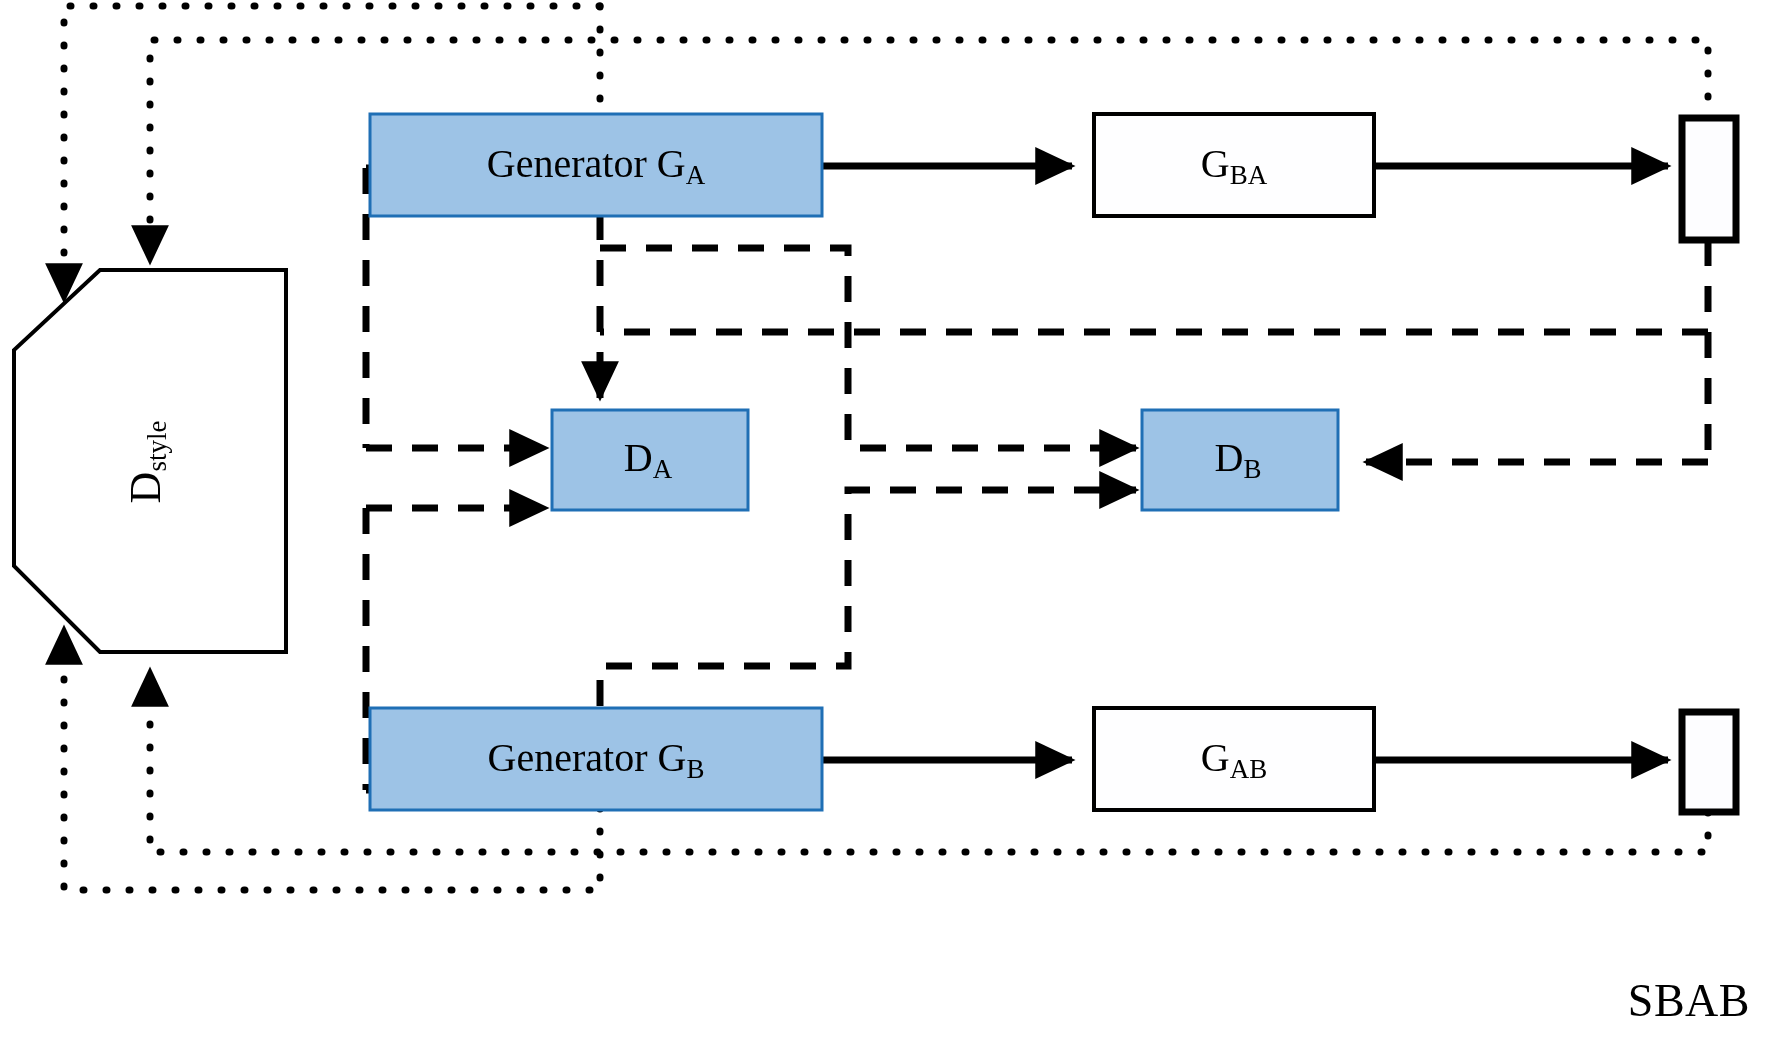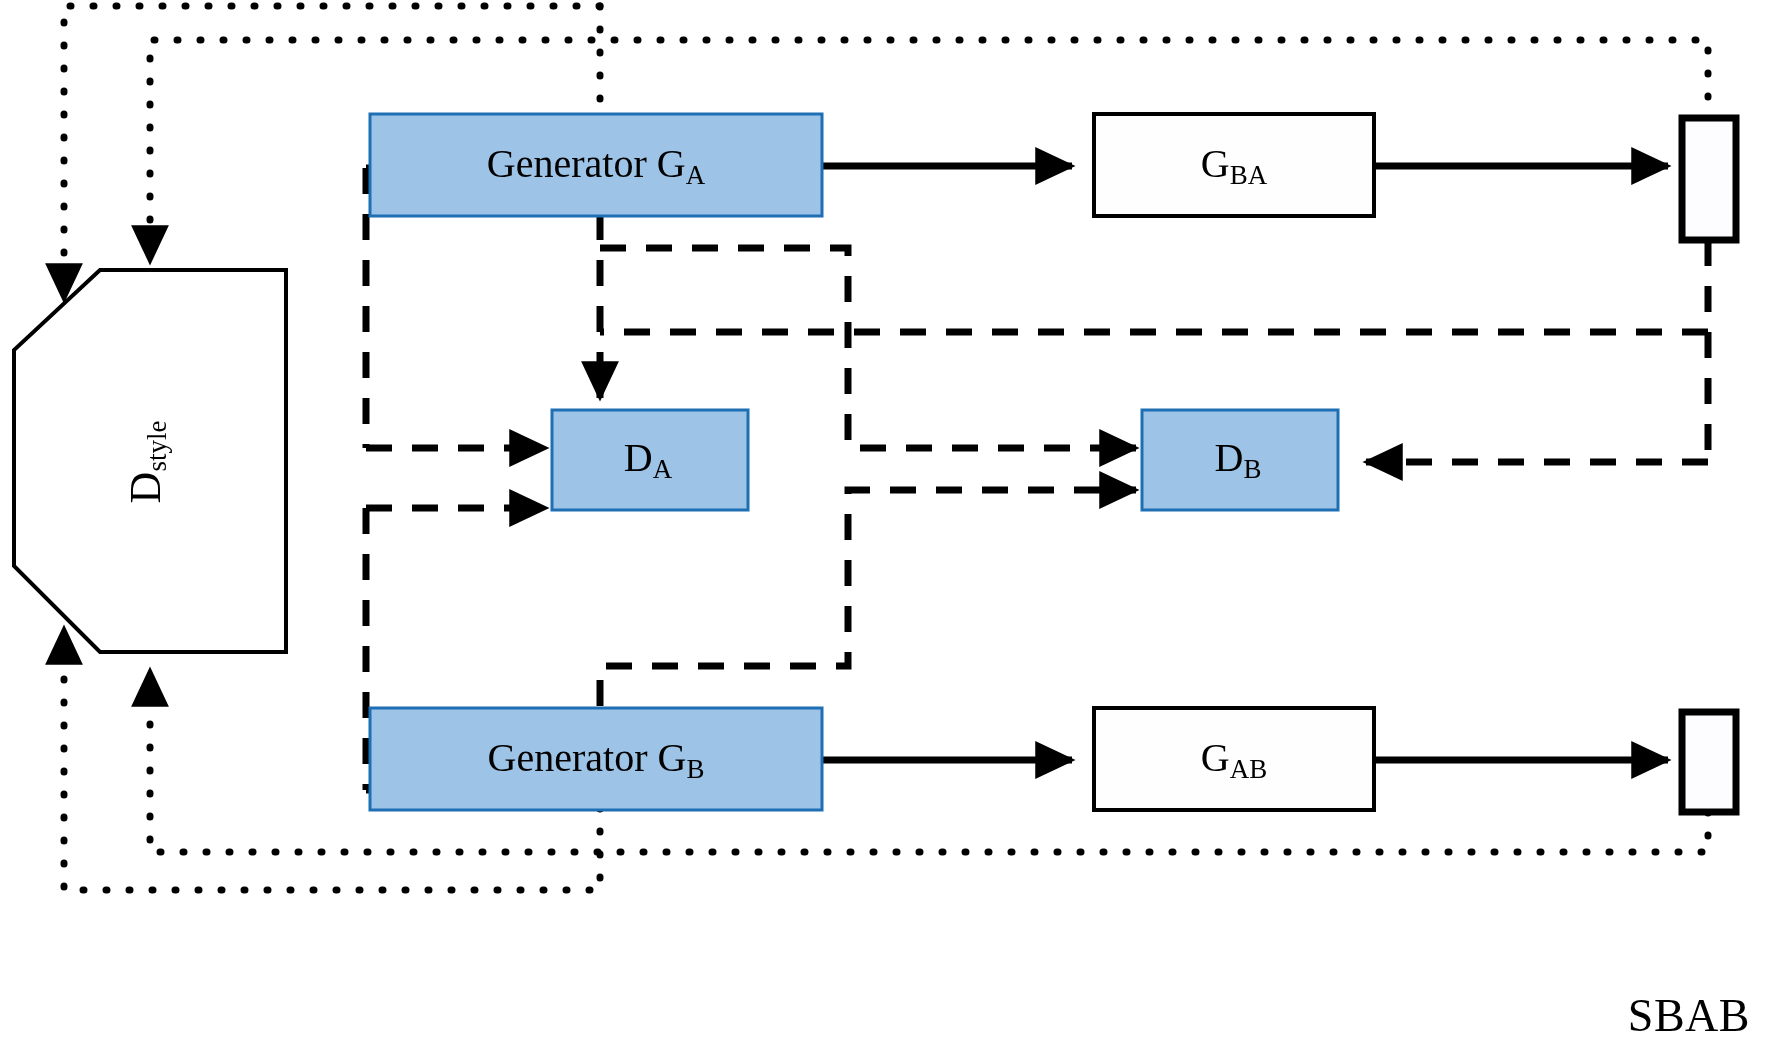--- a/index.html
+++ b/index.html
@@ -74,21 +74,21 @@
   }
   .node-label .sub {
     font-size: 27px;
   }
   .node-label-big {
     font-size: 44px;
   }
   .corner-caption {
     position: absolute;
     right: 22px;
-    bottom: 2px;
+    bottom: 17px;
     font-family: "Liberation Serif", "DejaVu Serif", serif;
     font-size: 46px;
     color: #000000;
     letter-spacing: 0.5px;
   }
 </style>
 </head>
 <body>
 
 <div id="diagram-root">

